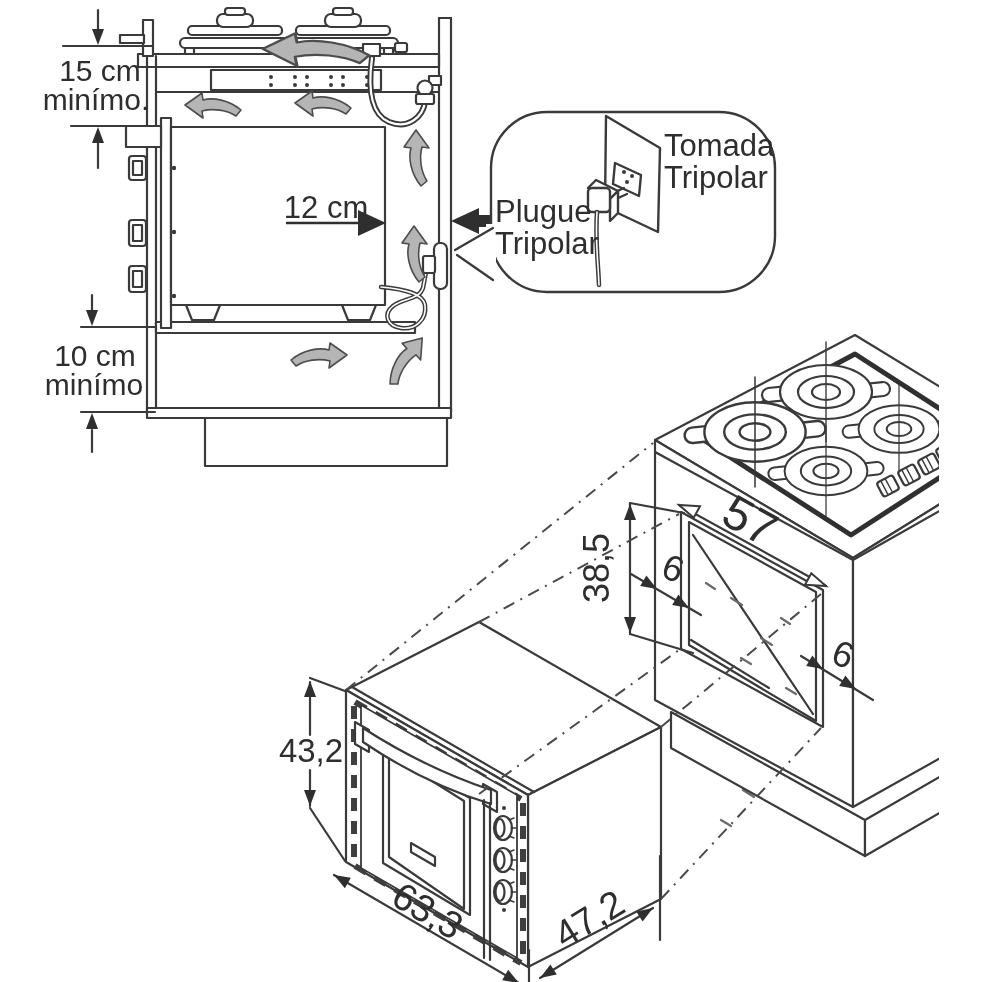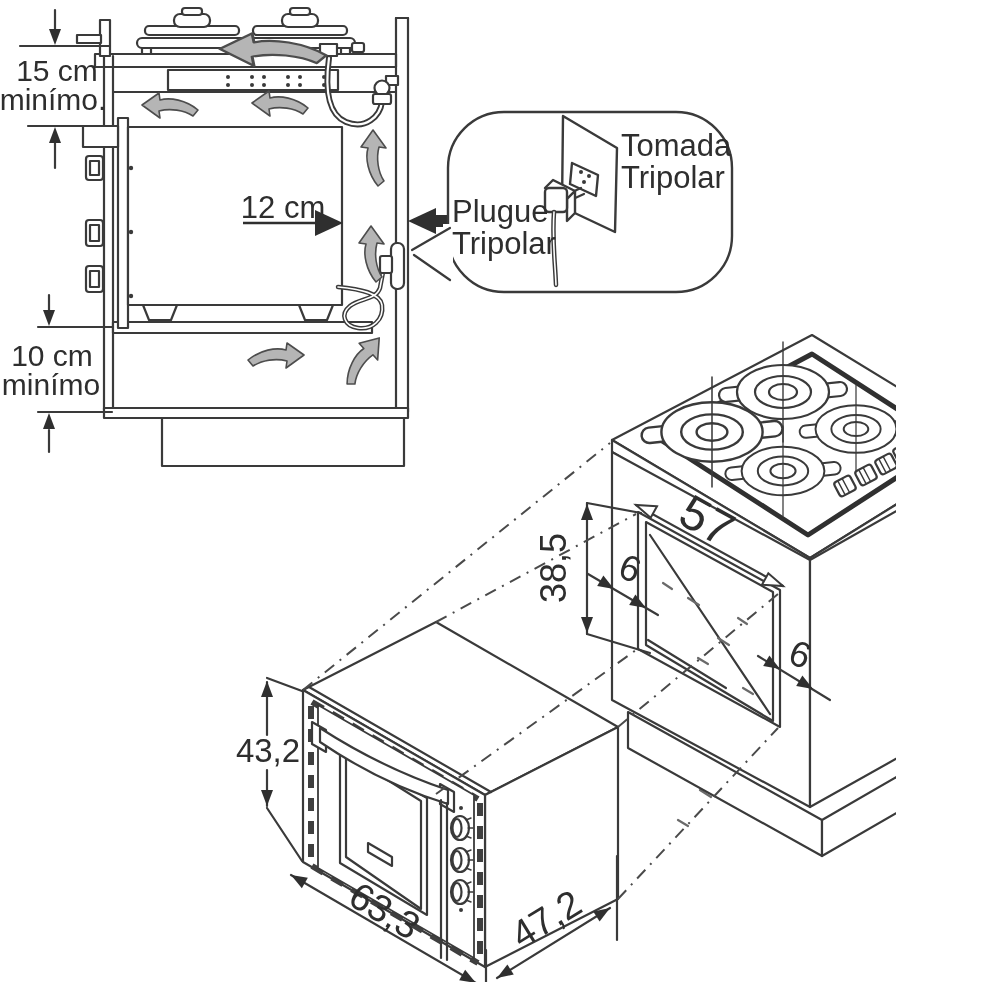--- a/index.html
+++ b/index.html
@@ -1,16 +1,16 @@
 <!DOCTYPE html>
 <html><head>
 <meta charset="utf-8">
 <style>
   html,body{margin:0;padding:0;background:#fff;}
-  #stage{position:relative;width:896px;height:982px;background:#ffffff;overflow:hidden;}
+  #stage{position:relative;width:896px;height:982px;background:#ffffff;overflow:hidden;padding-left:43px;}
   svg{display:block;}
   text{font-family:"Liberation Sans","DejaVu Sans",sans-serif;fill:#2e2e2e;}
   .ln{stroke:#3a3a3a;stroke-width:2.2;fill:none;stroke-linecap:round;stroke-linejoin:round;}
   .th{stroke:#3a3a3a;stroke-width:1.4;fill:none;stroke-linecap:round;}
   .fw{fill:#ffffff;stroke:#3a3a3a;stroke-width:2.2;stroke-linejoin:round;}
   .fwr{fill:#ffffff;stroke:#3a3a3a;stroke-width:2.4;stroke-linejoin:round;stroke-linecap:round;}
   .dk{fill:#2f2f2f;stroke:none;}
   .flow{fill:#b5b5b5;stroke:#4d4d4d;stroke-width:1.6;stroke-linejoin:round;}
   .band{stroke:#3f3f3f;stroke-width:6;stroke-dasharray:13 10;fill:none;}
   .proj{stroke:#4a4a4a;stroke-width:2;stroke-dasharray:12 7 2 7;fill:none;}

